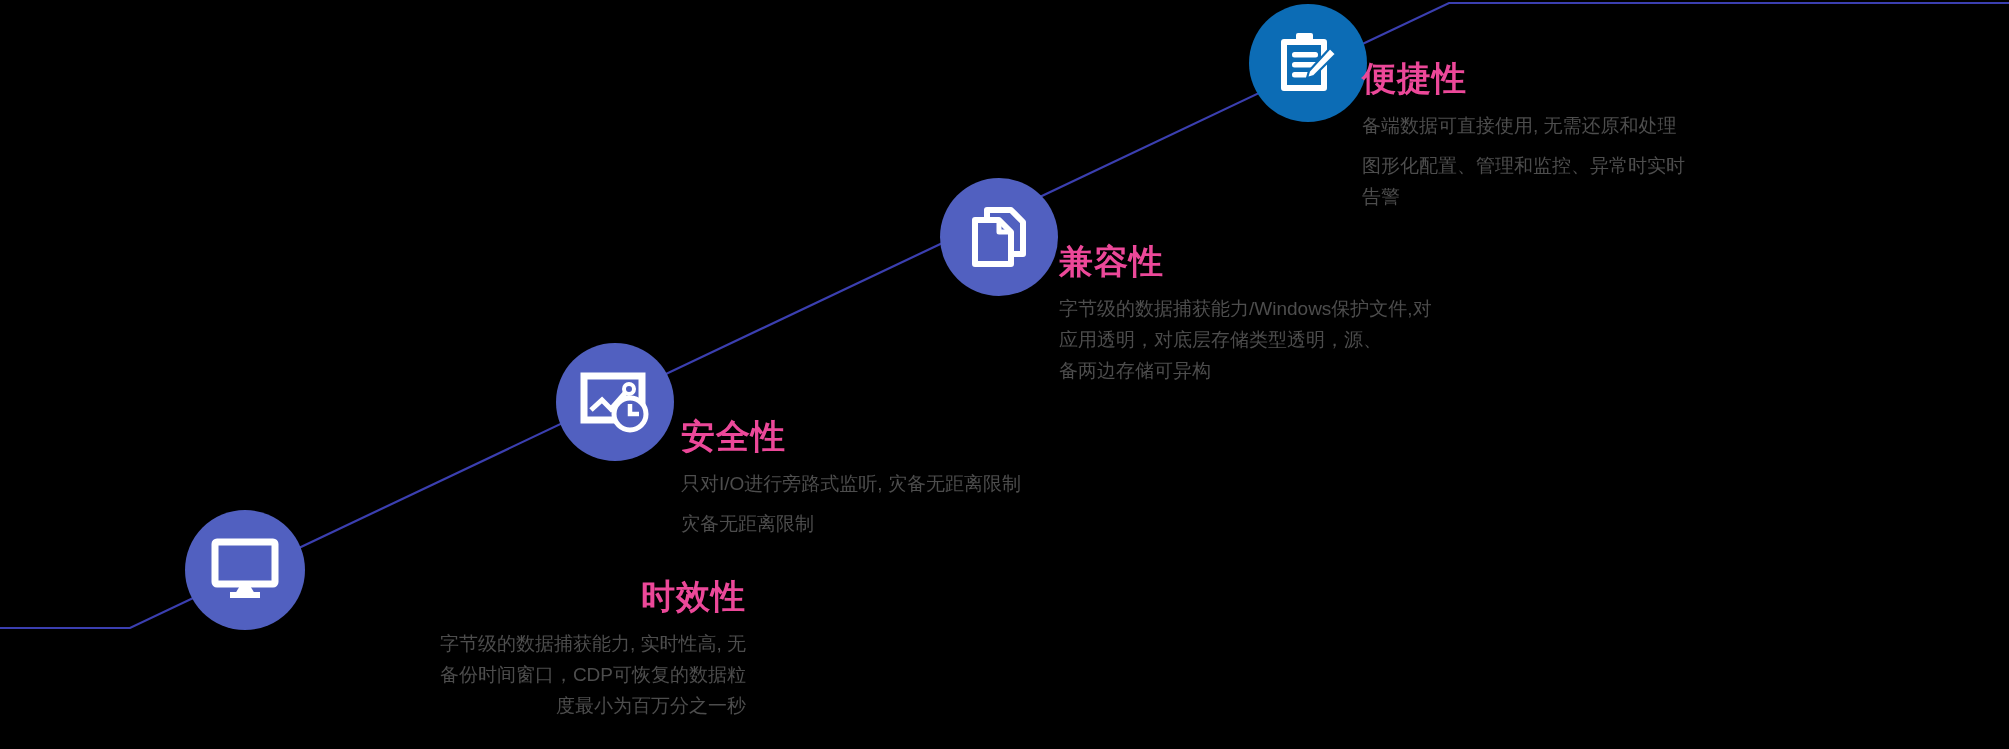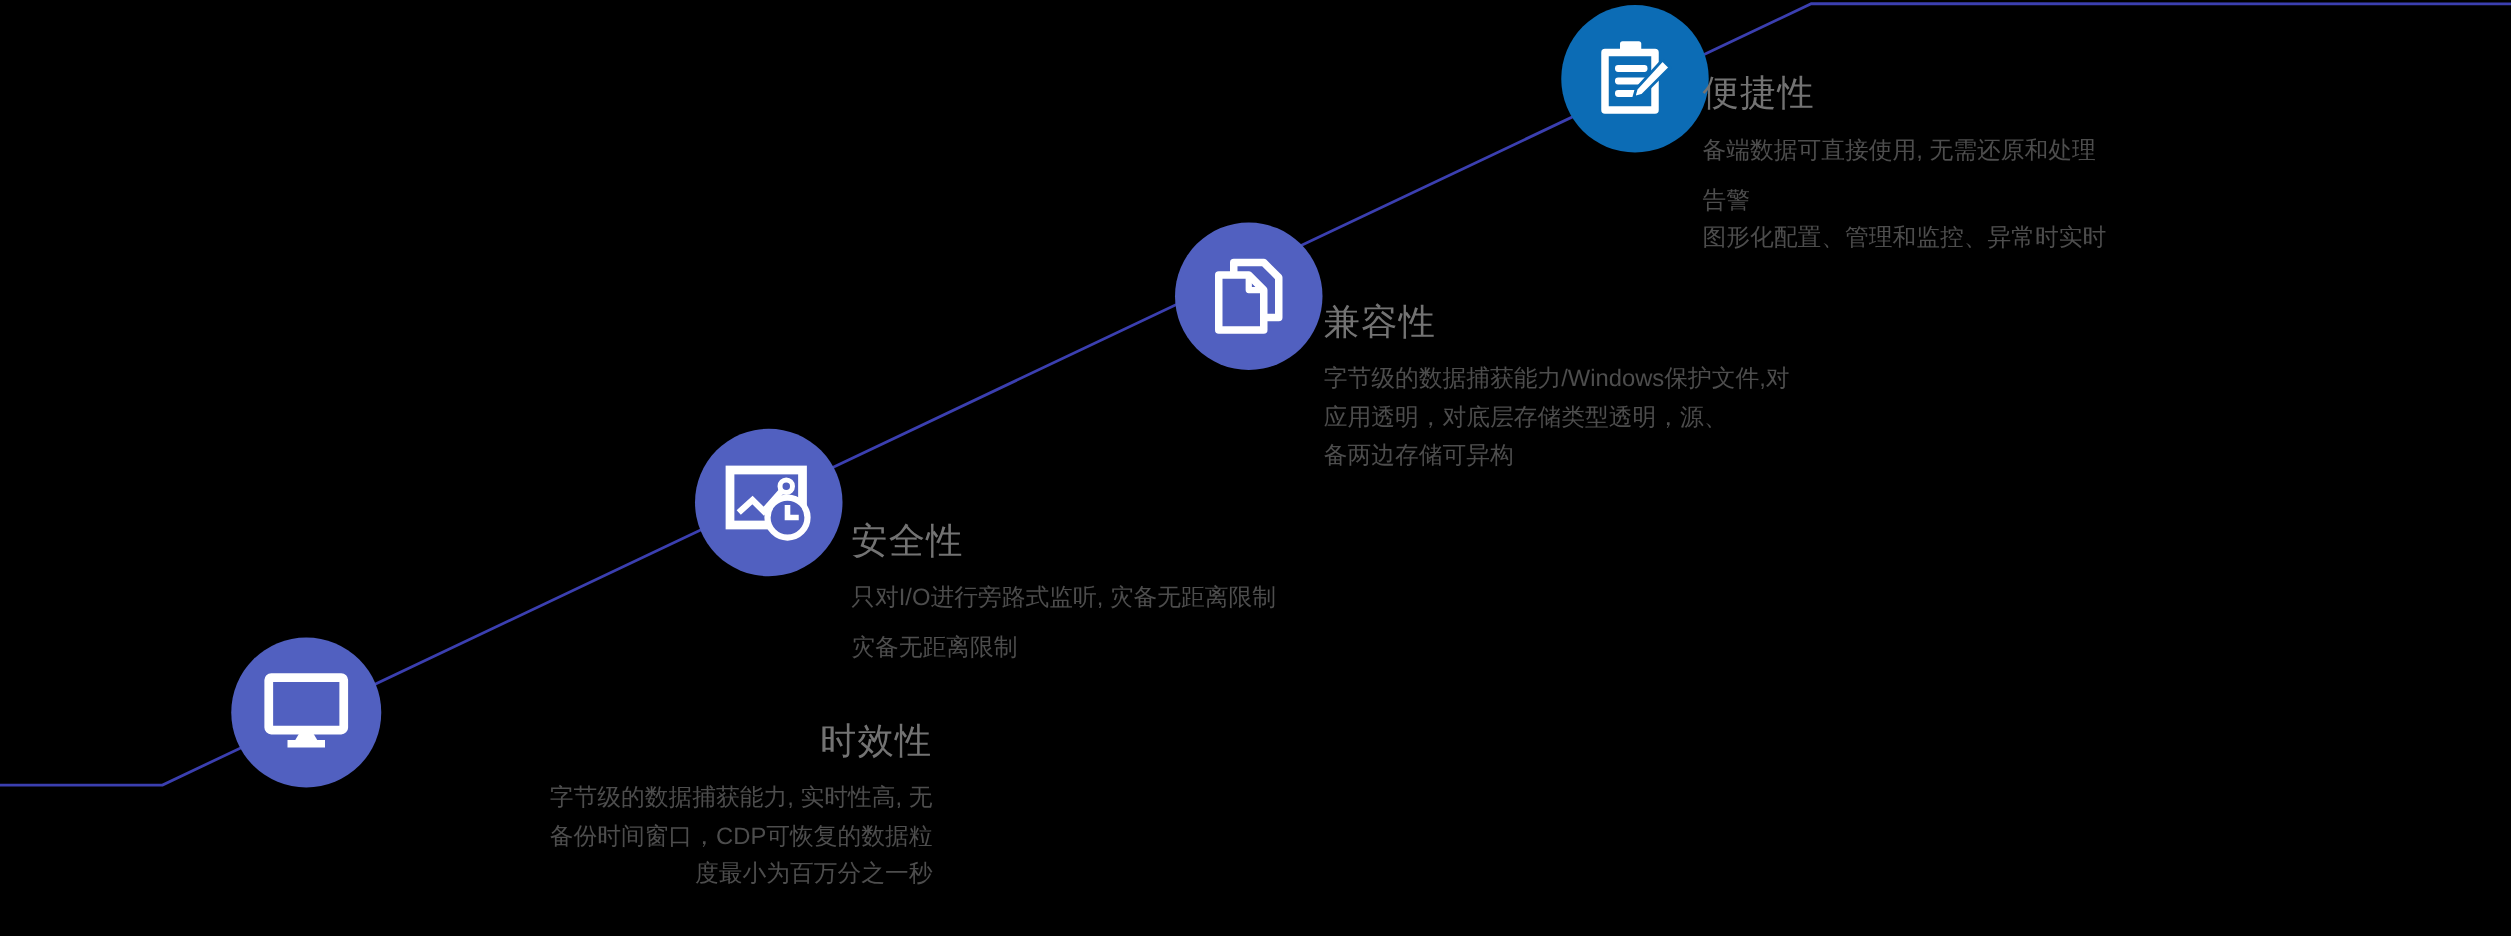--- a/index.html
+++ b/index.html
@@ -36,23 +36,23 @@
     align-items: center;
     justify-content: center;
   }
   .node-circle svg {
     display: block;
   }
   .node-text {
     position: absolute;
   }
   .node-title {
-    font-size: 29px;
-    font-weight: 400;
-    color: #737373;
+    font-size: 34px;
+    font-weight: 700;
+    color: #ec4899;
     letter-spacing: 1px;
     line-height: 1.1;
     white-space: nowrap;
   }
   .node-desc {
     margin-top: 14px;
   }
   .desc-line {
     font-size: 19px;
     font-weight: 400;
@@ -158,20 +158,20 @@
         </svg>
       </span>
     </div>
     <div class="node-text" style="left:1362px; top:60px; width:520px;">
       <div class="node-title">便捷性</div>
       <div class="node-desc">
         <div class="desc-para">
           <div class="desc-line">备端数据可直接使用, 无需还原和处理</div>
         </div>
         <div class="desc-para">
+          <div class="desc-line">图形化配置、管理和监控、异常时实时</div>
           <div class="desc-line">告警</div>
-          <div class="desc-line">图形化配置、管理和监控、异常时实时</div>
         </div>
       </div>
     </div>
   </div>
 
 </div>
 
 </body></html>

